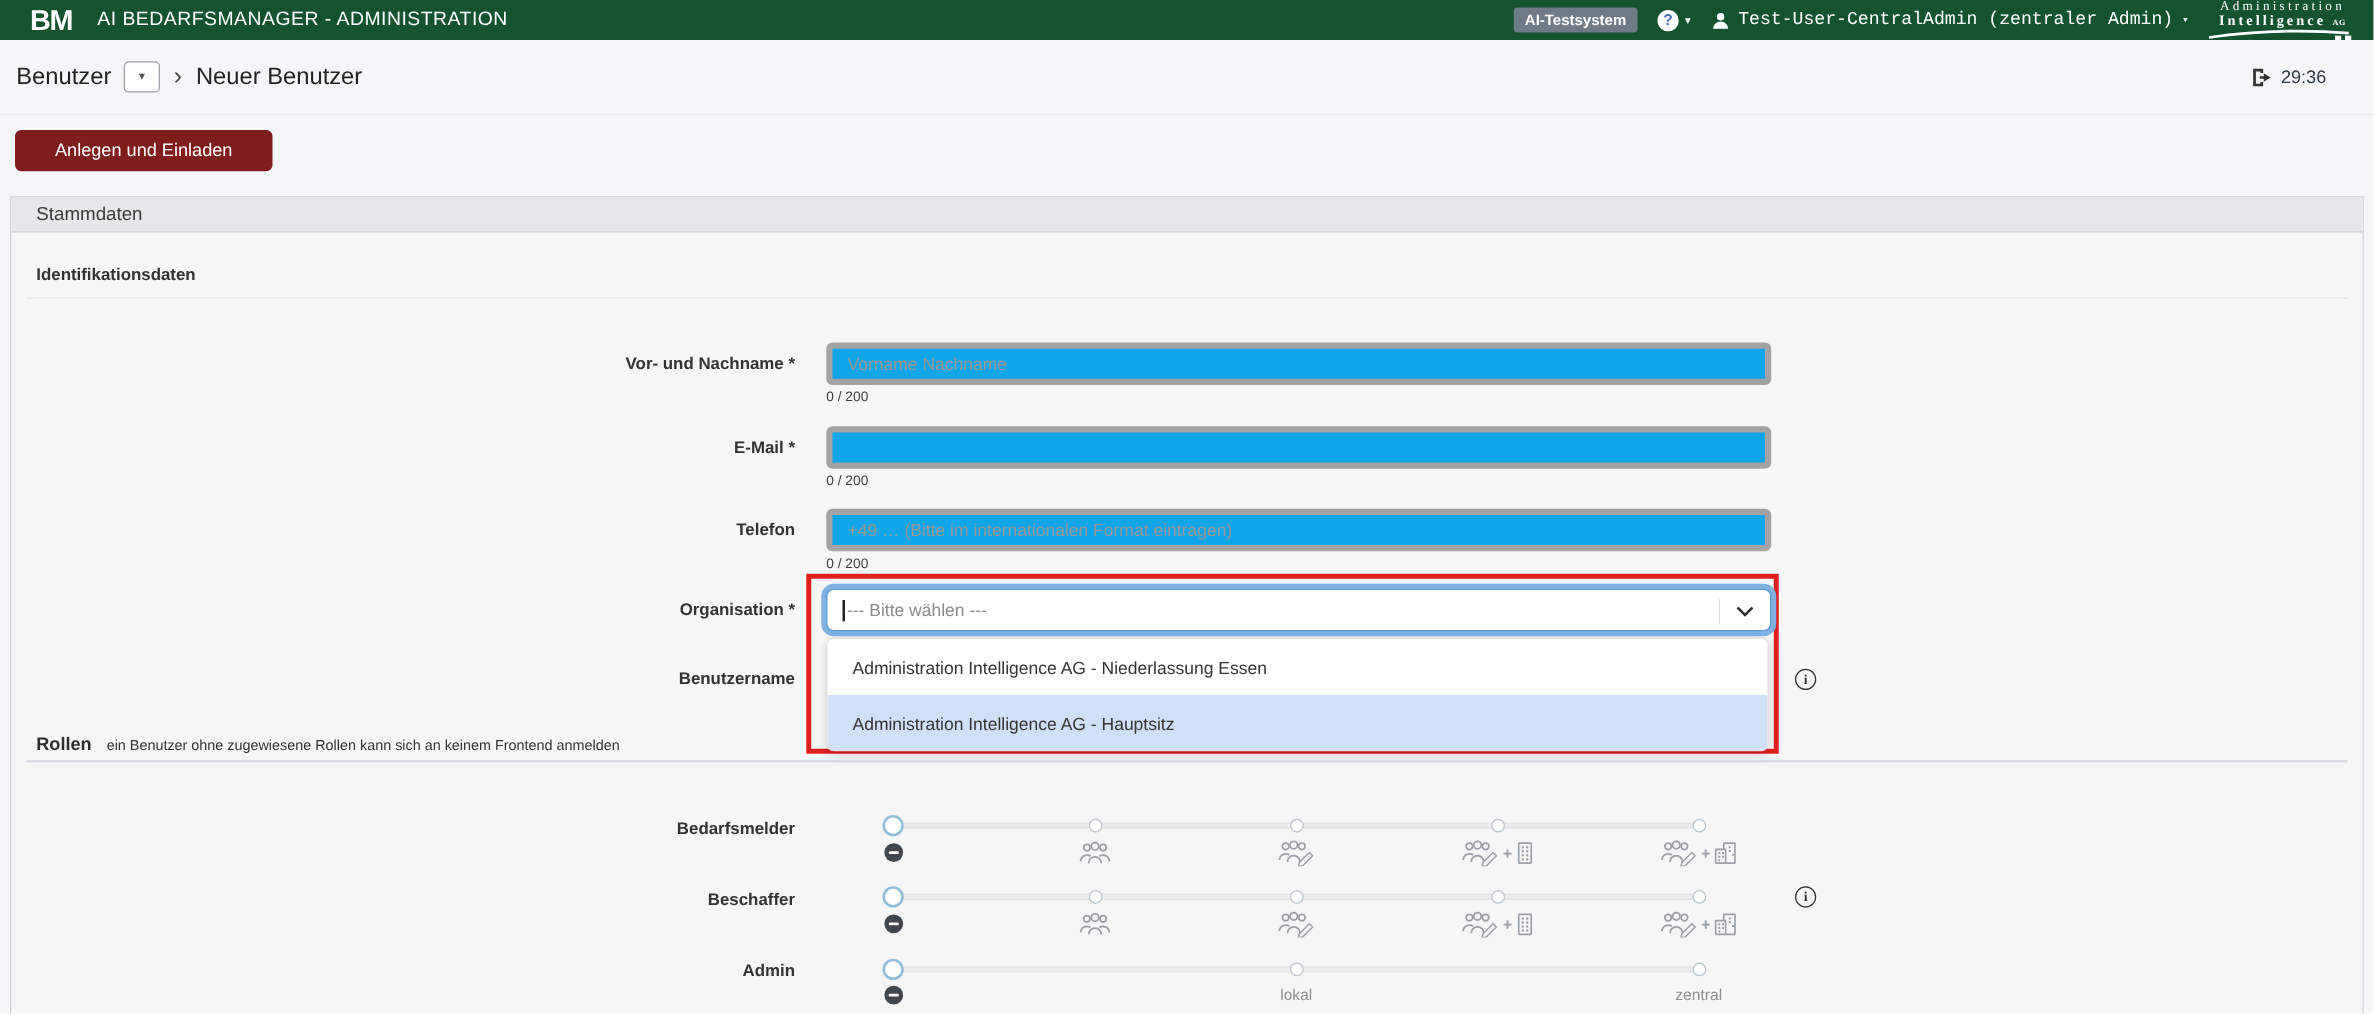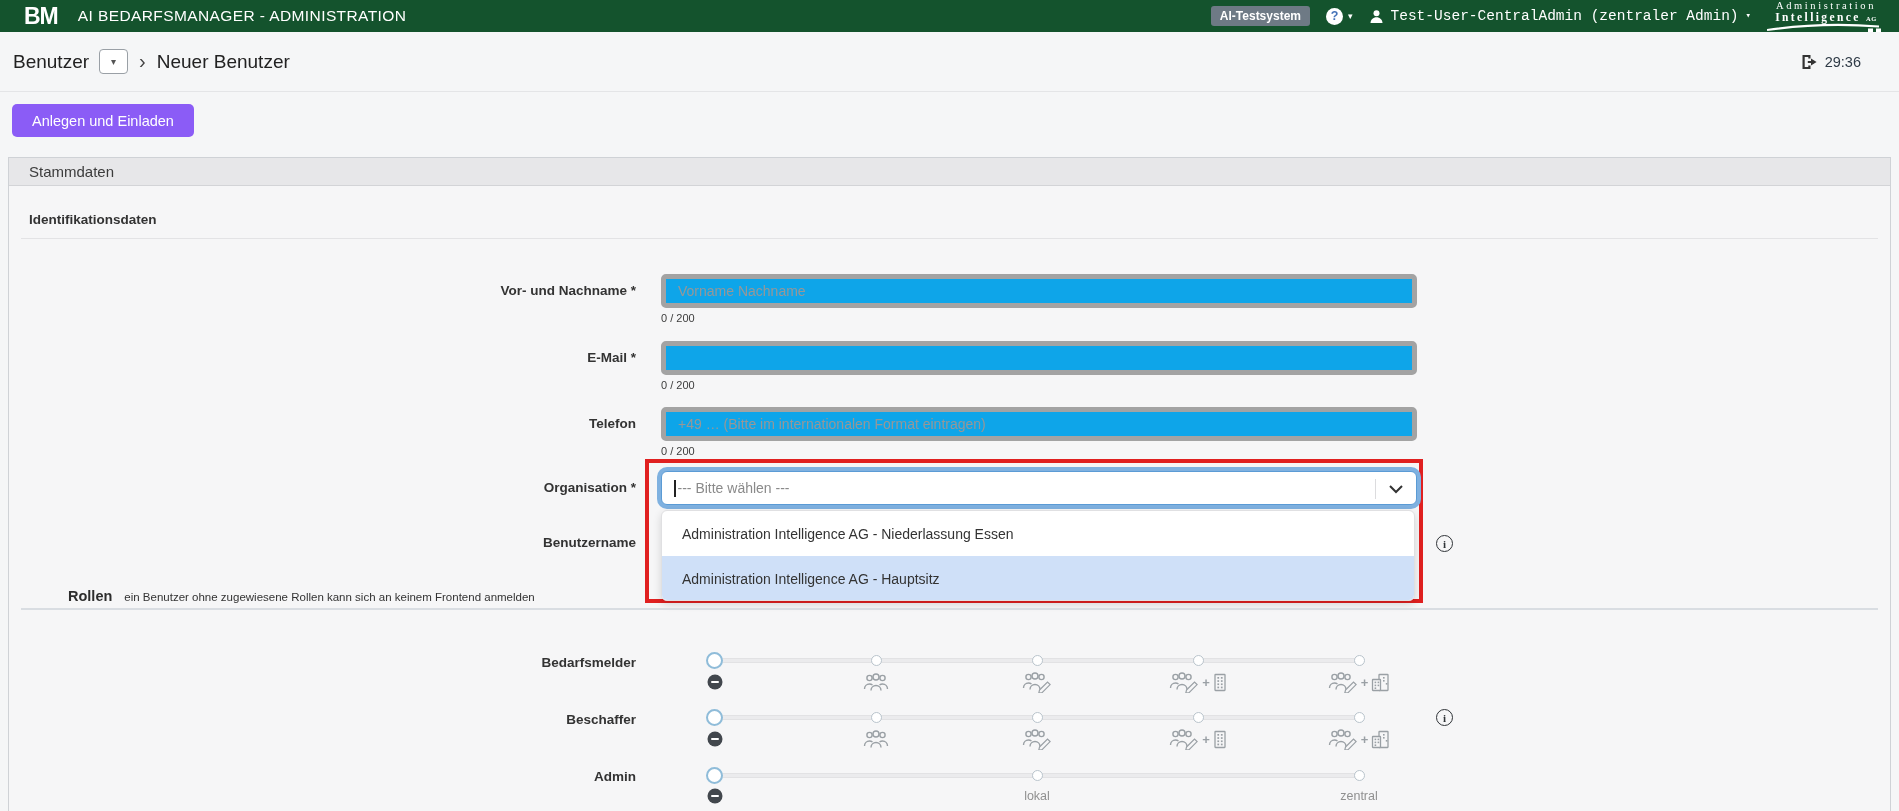--- a/index.html
+++ b/index.html
@@ -30,21 +30,21 @@
   .crumb-root{font-size:19px;color:#222;cursor:pointer;}
   .crumb-dd{width:27px;height:23px;border:1px solid #9aa0a6;border-radius:4px;background:#fff;
             display:flex;align-items:center;justify-content:center;margin-left:10px;cursor:pointer;}
   .crumb-dd .caret{color:#555;font-size:10px;}
   .crumb-sep{margin:0 11px;font-size:20px;color:#444;}
   .crumb-current{font-size:19px;color:#222;}
   .session{position:absolute;right:38px;top:0;height:60px;display:flex;align-items:center;gap:7px;
            color:#2e3a46;font-size:14.5px;}
 
   
-  .primary-btn{position:absolute;top:104px;left:12px;height:33px;padding:0 20px;background:#8b5cf6;
+  .primary-btn{position:absolute;top:104px;left:12px;height:33px;padding:0 32px;background:#7f1d1d;
                color:#fff;font-size:14.5px;border:none;border-radius:5px;cursor:pointer;
                font-family:"Liberation Sans",sans-serif;}
 
   
   .panel{position:absolute;top:157px;left:8px;width:1883px;height:700px;background:#f6f6f7;
          border:1px solid #cfd2d6;box-sizing:border-box;}
   .panel-header{height:27px;background:#e7e7e9;border-bottom:1px solid #d3d4d7;display:flex;
                 align-items:center;padding:0 20px;font-size:15px;color:#3c3c3c;}
   .section-heading{position:absolute;top:54px;left:20px;font-size:13.5px;font-weight:bold;color:#333;}
   .hr1{position:absolute;top:80px;left:12px;right:12px;border-top:1px solid #e3e3e5;}
@@ -72,21 +72,21 @@
            overflow:hidden;box-sizing:border-box;}
   .option{height:45px;display:flex;align-items:center;padding:0 20px;font-size:14px;color:#333;cursor:pointer;}
   .option.selected{background:#cfe0f8;}
 
   .info-badge{position:absolute;width:17px;height:17px;border:1.5px solid #2f3337;border-radius:50%;
               box-sizing:border-box;display:flex;align-items:center;justify-content:center;
               font-size:11px;font-weight:bold;font-family:"Liberation Serif",serif;color:#2f3337;cursor:pointer;}
 
   
   .roles-heading{position:absolute;top:430px;left:20px;display:flex;align-items:baseline;gap:12px;}
-  .roles-title{font-size:14.5px;font-weight:bold;color:#2d2d2d;margin-left:39px;}
+  .roles-title{font-size:14.5px;font-weight:bold;color:#2d2d2d;}
   .roles-hint{font-size:11.5px;color:#333;}
   .hr2{position:absolute;top:450px;left:12px;right:12px;border-top:2px solid #d9dde2;}
 
   .track{position:absolute;left:706px;width:644px;height:5px;background:#ebebed;border-radius:3px;
          border:1px solid #e2e2e4;box-sizing:border-box;cursor:pointer;}
   .handle{position:absolute;width:17px;height:17px;border-radius:50%;background:#fff;
           border:2px solid #8fbcd9;box-sizing:border-box;cursor:pointer;}
   .stop{position:absolute;width:11px;height:11px;border-radius:50%;background:#fff;
         border:1.5px solid #b9c4cc;box-sizing:border-box;cursor:pointer;}
   .icon-slot{position:absolute;width:110px;height:24px;display:flex;align-items:center;

